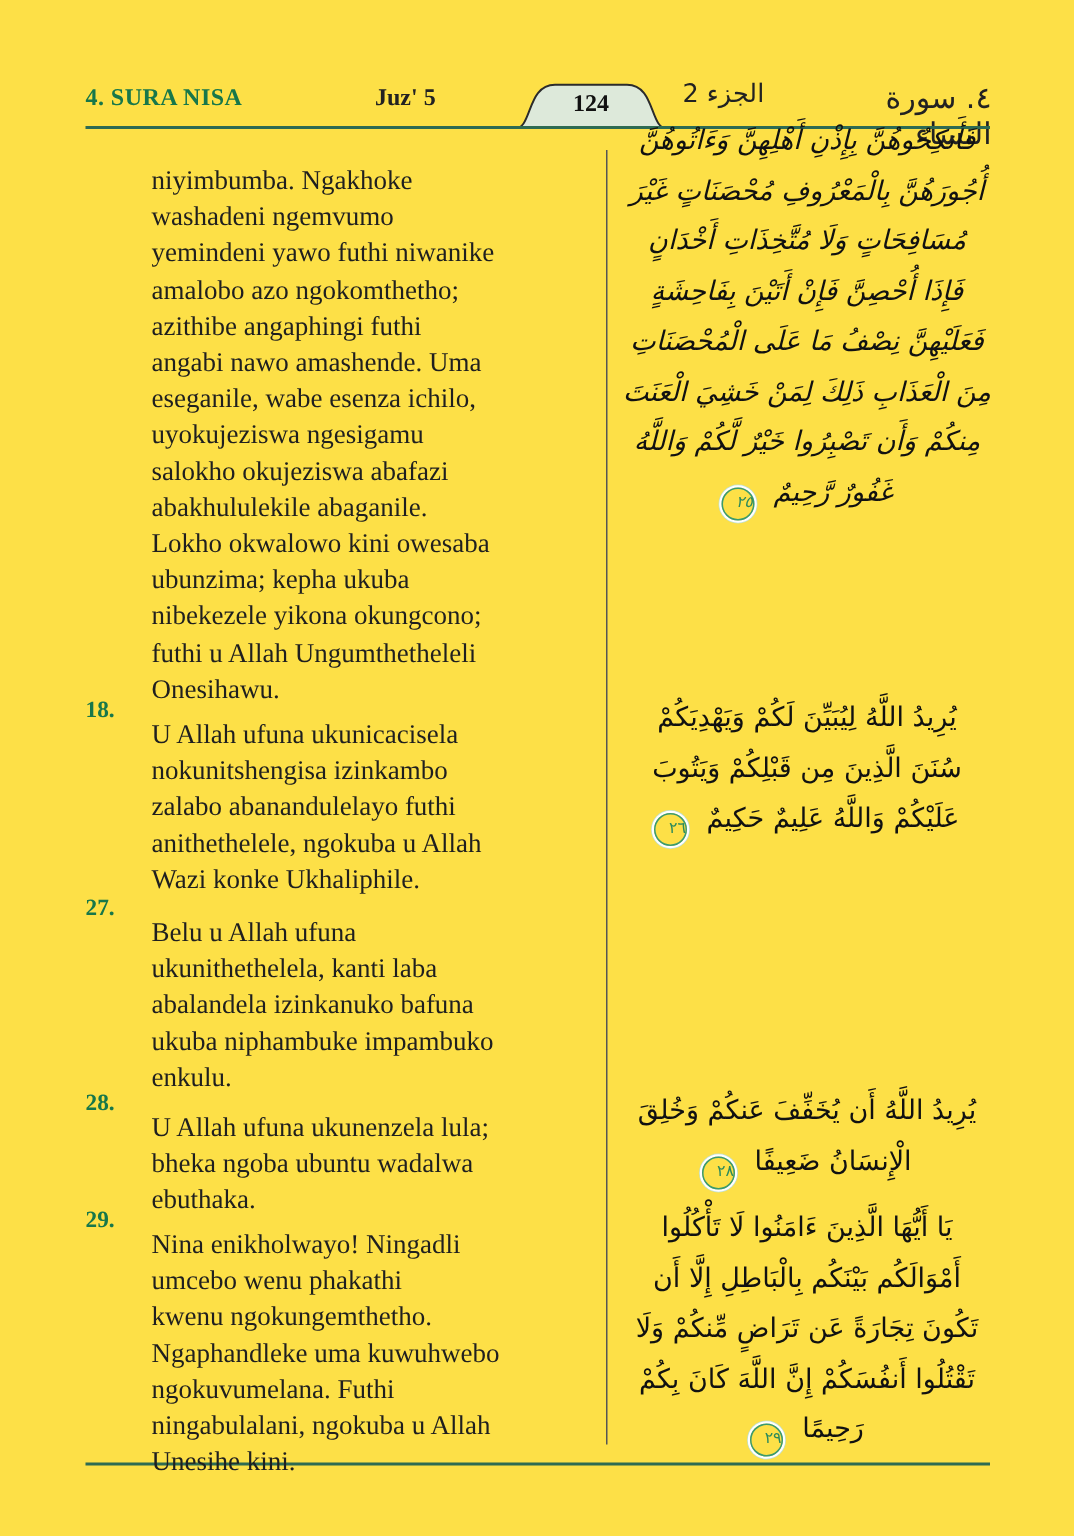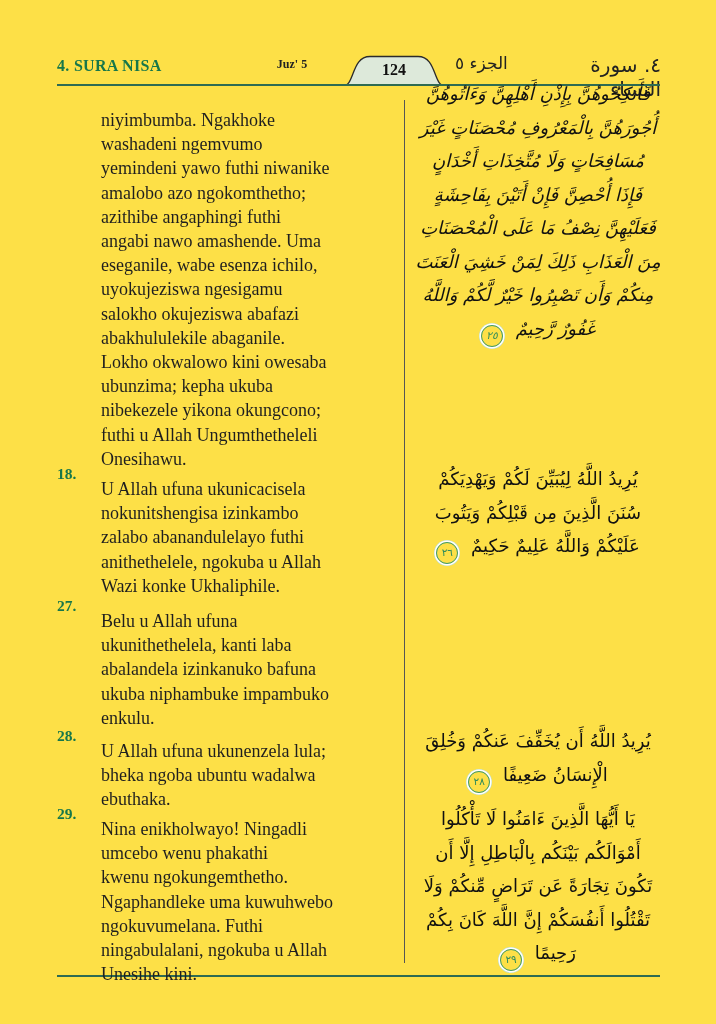--- a/index.html
+++ b/index.html
@@ -7,22 +7,22 @@
     position:relative; width:716px; height:1024px; margin:0 auto;
     background:#fde047; overflow:hidden;
     font-family:"Liberation Serif", serif; color:#1f1f1f;
   }
   
   .hdr-title {
     position:absolute; left:57px; top:57px;
     font-size:16px; font-weight:bold; color:#17774a; letter-spacing:.3px;
   }
   .hdr-juz {
-    position:absolute; left:250px; top:57px; width:84px; text-align:center;
-    font-size:12px; font-weight:bold; color:#222;
+    position:absolute; left:250px; top:57px; width:84px; text-align:left;
+    font-size:16px; font-weight:bold; color:#222;
   }
   .hdr-tab { position:absolute; left:342px; top:55px; width:104px; height:31px; }
   .hdr-tab svg { position:absolute; left:0; top:0; }
   .hdr-tab .pageno {
     position:absolute; left:0; top:6px; width:104px; text-align:center;
     font-size:16px; font-weight:bold; color:#111;
   }
   .hdr-juz-ar {
     position:absolute; left:455px; top:53px; width:100px;
     font-size:17px; color:#222; direction:rtl; text-align:left;
@@ -56,21 +56,21 @@
   .arabic p {
     margin:0; direction:rtl; text-align:center;
     font-family:"DejaVu Sans", sans-serif;
     font-size:18px; line-height:33.5px; color:#111;
     white-space:pre-line;
   }
   .vmark {
     display:inline-block; width:20px; height:20px; line-height:19px;
     border:1px solid #3a9a6e; border-radius:50%;
     box-shadow:0 0 0 1.5px #ffffff, 0 0 0 2px #bfe0cf;
-    font-size:10.5px; color:#2c8a5c; text-align:center;
+    font-size:10.5px; color:#2c8a5c; text-align:right;
     vertical-align:-4px; margin-right:7px; white-space:normal;
   }
   .v25-z { top:95px; }  .v25-a { top:77px;font-style:italic; }
   .v26-z { top:464px; } .v26-a { top:462px; }
   .v27-z { top:596px; } .v27-a { top:594px; }
   .v28-z { top:726px; } .v28-a { top:724px; }
   .v29-z { top:804px; } .v29-a { top:802px; }
 </style>
 </head>
 <body>
@@ -80,21 +80,21 @@
   <div class="hdr-title">4. SURA NISA</div>
   <div class="hdr-juz">Juz' 5</div>
 
   <div class="hdr-tab">
     <svg width="104" height="31" viewBox="0 0 104 31">
       <path d="M1,31 C13,31 9,1.5 28,1.5 L76,1.5 C95,1.5 91,31 103,31 Z" fill="#dde9da" stroke="#2b2b2b" stroke-width="1.3"></path>
     </svg>
     <div class="pageno">124</div>
   </div>
 
-  <div class="hdr-juz-ar" dir="rtl" lang="ar">الجزء ٥</div>
+  <div class="hdr-juz-ar" dir="rtl" lang="ar">الجزء 2</div>
   <div class="hdr-surah-ar" dir="rtl" lang="ar">٤. سورة النساء</div>
 
   <div class="rule-top"></div>
   <div class="col-divider"></div>
   <div class="rule-bottom"></div>
 
   <div class="verse-block zulu v25-z">
     <p>niyimbumba. Ngakhoke
 washadeni ngemvumo
 yemindeni yawo futhi niwanike

